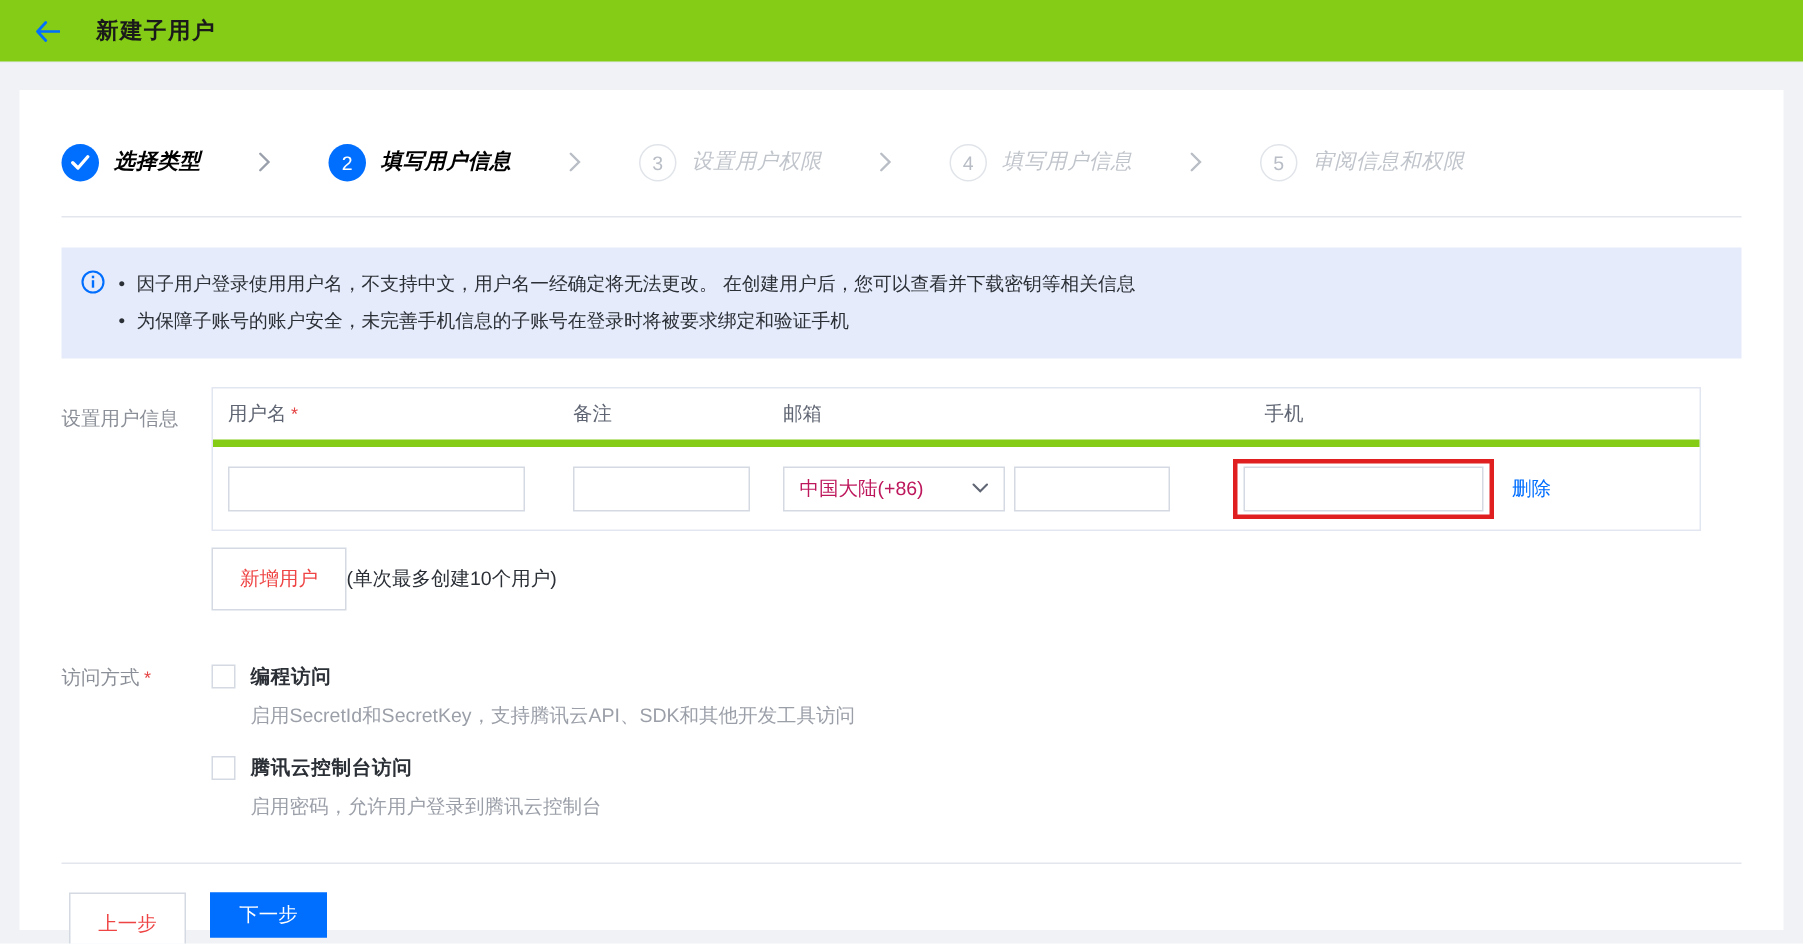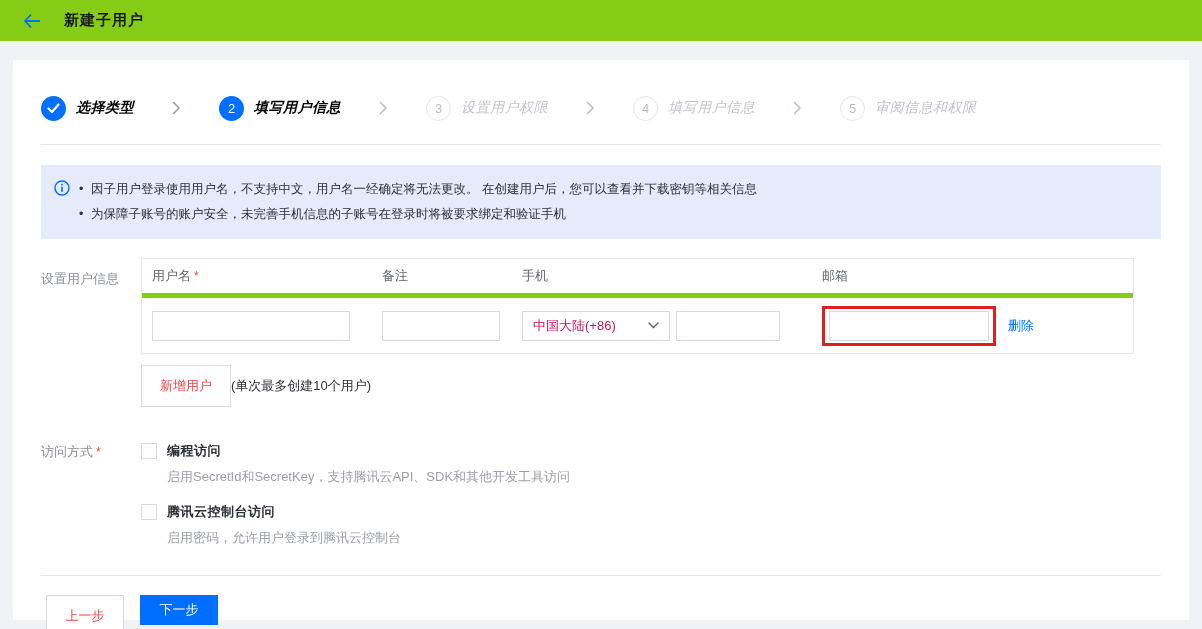--- a/index.html
+++ b/index.html
@@ -187,22 +187,22 @@
     </ul>
   </div>
 
   <div class="form-row user-section">
     <div class="form-label">设置用户信息</div>
     <div class="form-content">
       <div class="utable">
         <div class="thead">
           <div class="th c1"><span>用户名</span><span class="req">*</span></div>
           <div class="th c2">备注</div>
+          <div class="th c4">邮箱</div>
           <div class="th c3">手机</div>
-          <div class="th c4">邮箱</div>
         </div>
         <div class="trow">
           <div class="td c1">
             <input class="txt in-username" type="text" value="" style="">
           </div>
           <div class="td c2">
             <input class="txt in-remark" type="text" value="" style="">
           </div>
           <div class="td c3">
             <div class="sel">

